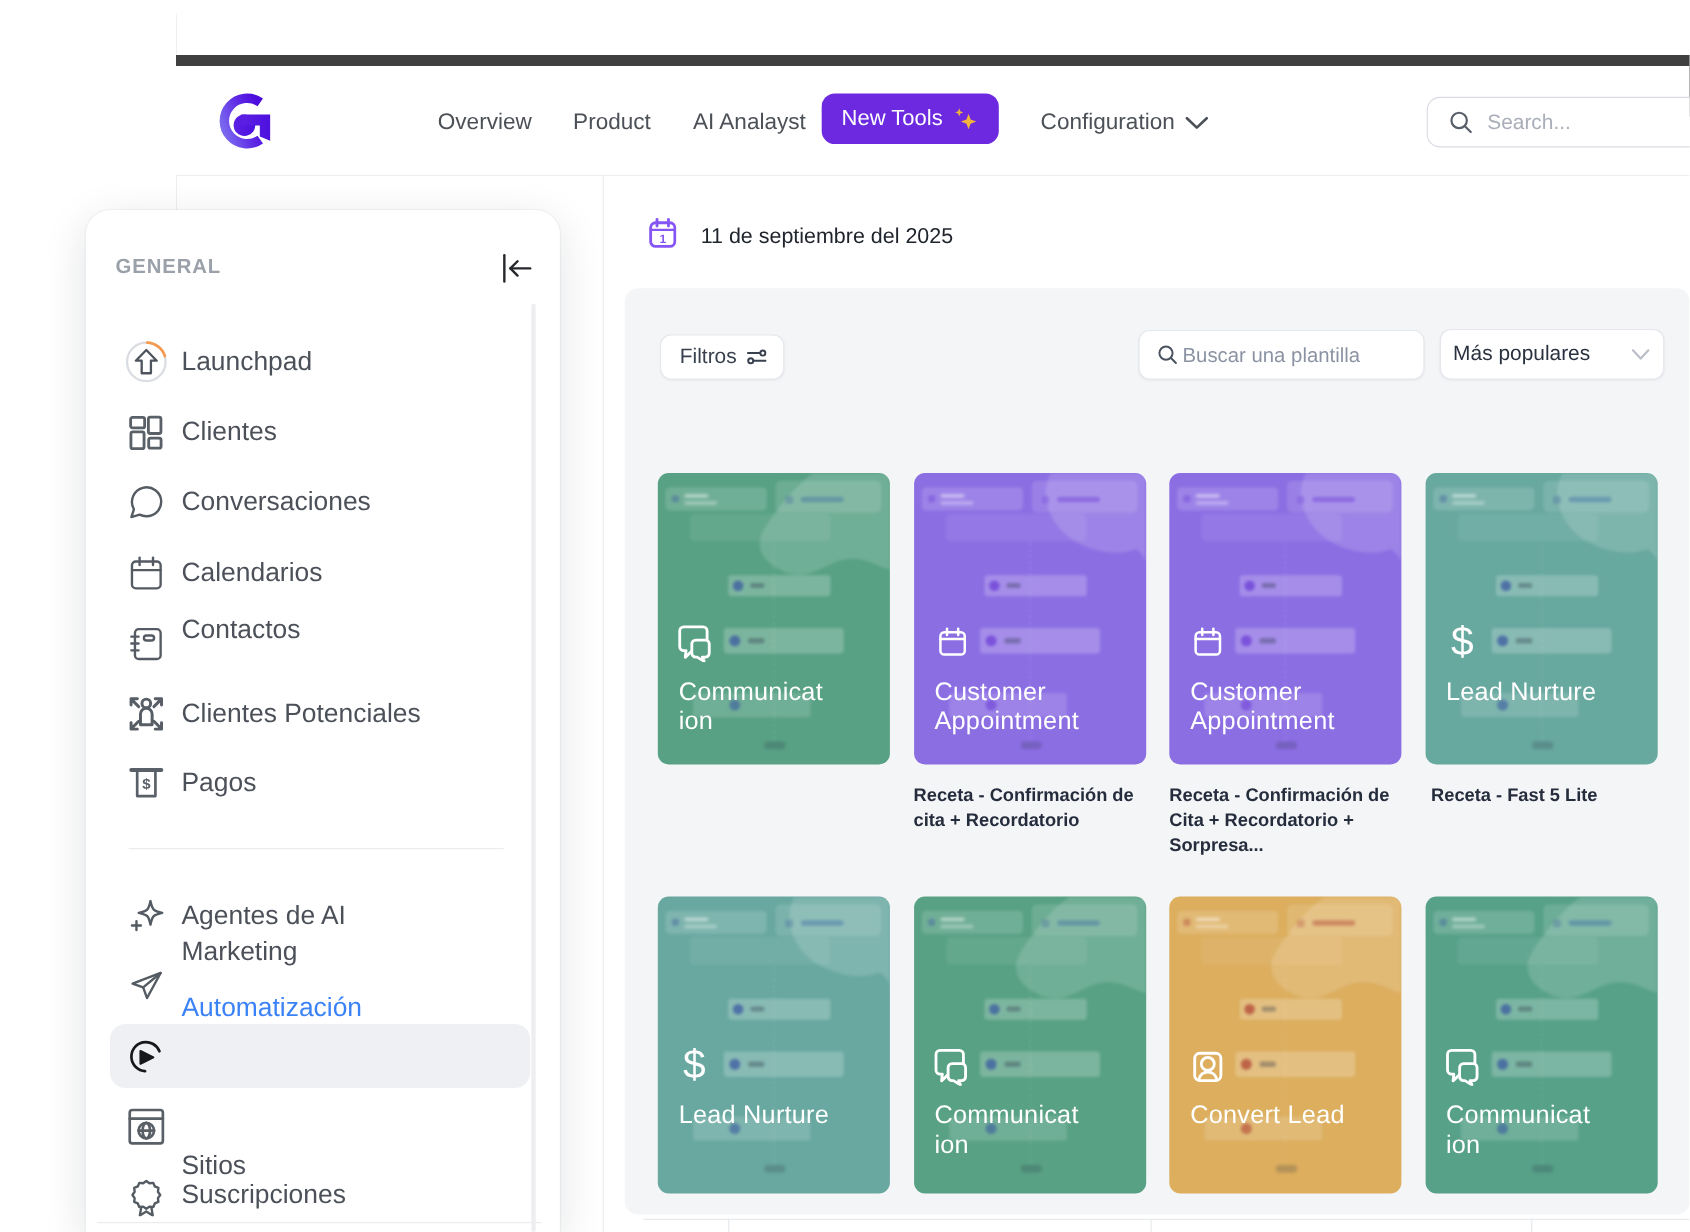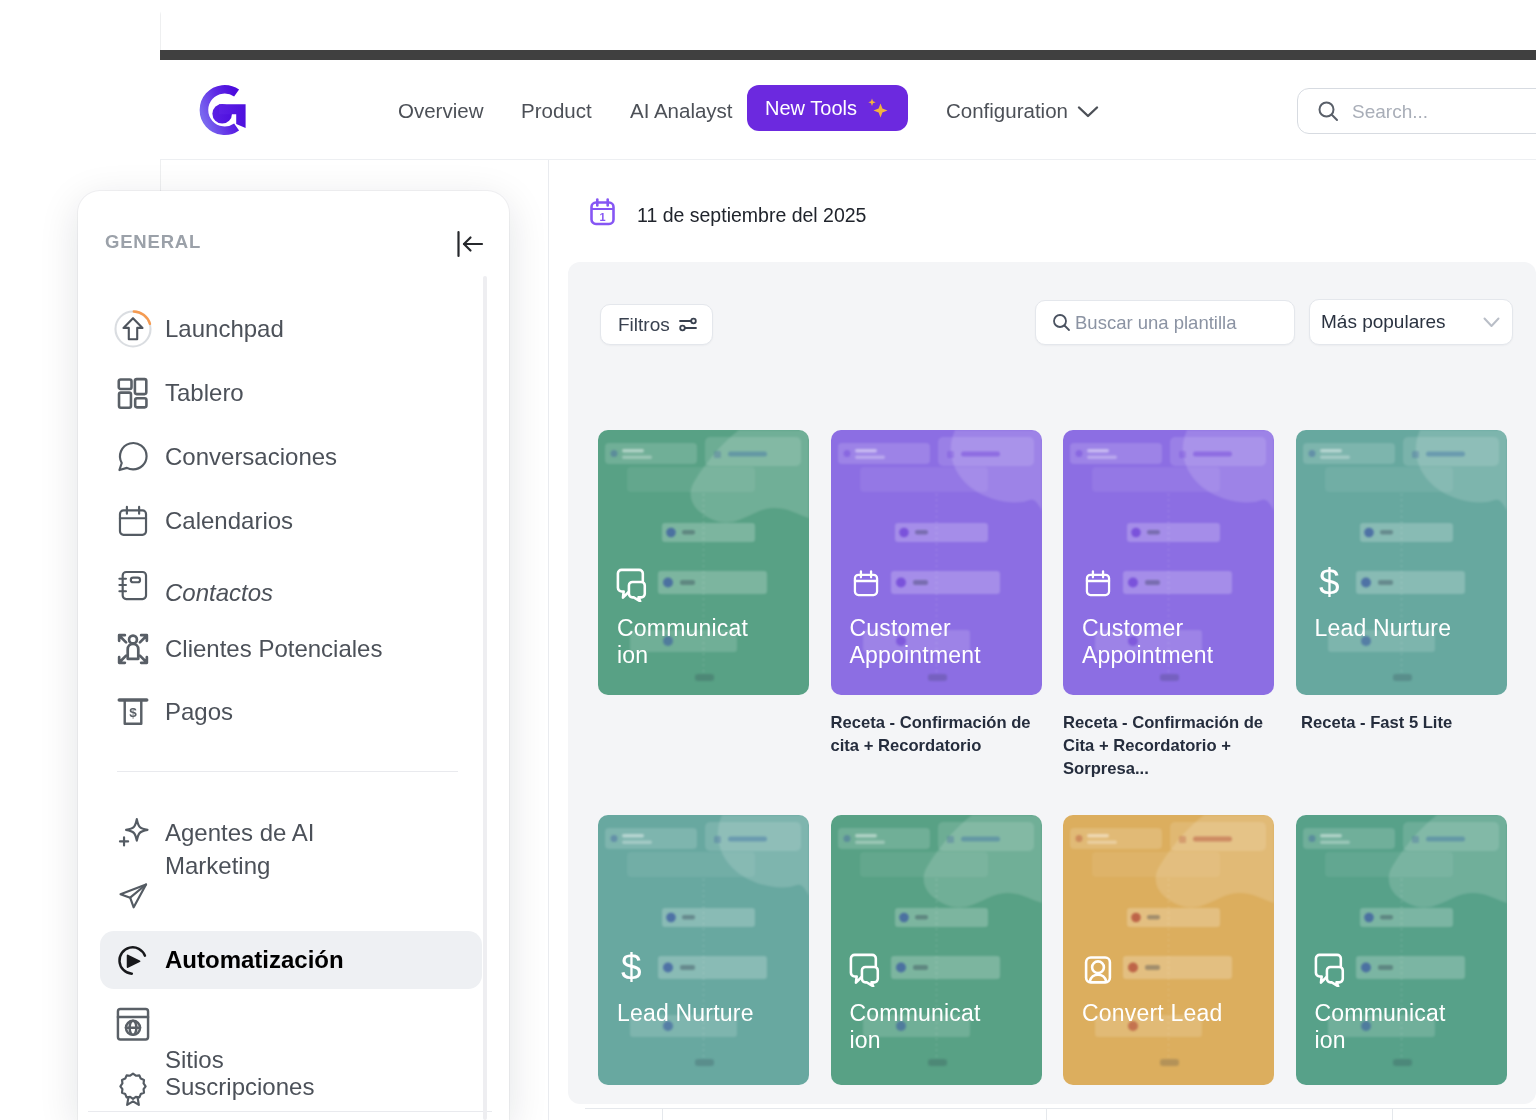--- a/index.html
+++ b/index.html
@@ -421,21 +421,21 @@
     </svg>
   <span class="sitem" style="top:124px;">Launchpad</span>
   <svg class="sicon" style="top:183px;" viewBox="0 0 28 28">
       <g fill="none" stroke="#5a6067" stroke-width="1.9" stroke-linecap="round" stroke-linejoin="round">
         <rect x="3.5" y="4" width="9.4" height="7" rx="1.3"></rect>
         <rect x="15.4" y="3.8" width="8.4" height="11" rx="1.3"></rect>
         <rect x="3.7" y="13.7" width="8.8" height="11.2" rx="1.3"></rect>
         <rect x="15.6" y="17.9" width="8.3" height="6.7" rx="1.3"></rect>
       </g>
     </svg>
-  <span class="sitem" style="top:188px;">Tablero</span>
+  <span class="sitem" style="top:188px;">Clientes</span>
   <svg class="sicon" style="top:247px;" viewBox="0 0 28 28">
       <g fill="none" stroke="#545b63" stroke-width="1.6" stroke-linecap="round" stroke-linejoin="round">
         <path d="M24 13.4a9.8 9.8 0 0 1-10 9.7 10 10 0 0 1-4.5-1.1L4 23.6l1.7-5.2a9.8 9.8 0 1 1 18.3-5z"></path>
       </g>
     </svg>
   <span class="sitem" style="top:252px;">Conversaciones</span>
   <svg class="sicon" style="top:311px;" viewBox="0 0 28 28">
       <g fill="none" stroke="#545b63" stroke-width="1.6" stroke-linecap="round" stroke-linejoin="round">
         <rect x="4.4" y="6.2" width="19.2" height="18" rx="2.6"></rect>
         <line x1="9.5" y1="3.6" x2="9.5" y2="8.6"></line>
@@ -444,21 +444,21 @@
       </g>
     </svg>
   <span class="sitem" style="top:316px;text-align:right;">Calendarios</span>
   <svg class="sicon" style="top:375px;" viewBox="0 0 28 28">
       <g fill="none" stroke="#545b63" stroke-width="1.6" stroke-linecap="round" stroke-linejoin="round">
         <rect x="6.4" y="4.4" width="17.2" height="20" rx="2.6"></rect>
         <path d="M4 9.4h4.8M4 14h4.8M4 18.6h4.8"></path>
         <rect x="12.4" y="8.6" width="6.8" height="3.4" rx="1.7"></rect>
       </g>
     </svg>
-  <span class="sitem" style="top:388px;font-style:italic;">Contactos</span>
+  <span class="sitem" style="top:368px;">Contactos</span>
   <svg class="sicon" style="top:438.5px;" viewBox="0 0 28 28">
       <g fill="none" stroke="#585e66" stroke-width="2" stroke-linecap="round" stroke-linejoin="round">
         <circle cx="14" cy="7" r="2.9"></circle>
         <path d="M10.1 21.2v-7.1c0-2.1 1.7-3.9 3.9-3.9s3.9 1.8 3.9 3.9v7.1z"></path>
         <path d="M8.9 9.1 4.4 4.6M3.8 8V3.8H8M19.1 9.1l4.5-4.5M24.2 8V3.8H20M8.9 18.9l-4.5 4.5M3.8 20v4.2H8M19.1 18.9l4.5 4.5M24.2 20v4.2H20"></path>
       </g>
     </svg>
   <span class="sitem" style="top:443.5px;">Clientes Potenciales</span>
   <svg class="sicon" style="top:502px;" viewBox="0 0 28 28">
       <g fill="none" stroke="#5a6067" stroke-width="1.8" stroke-linecap="round" stroke-linejoin="round">
@@ -479,21 +479,21 @@
       <g fill="none" stroke="#545b63" stroke-width="1.6" stroke-linecap="round" stroke-linejoin="round">
         <path d="M23.6 4.8 4.8 11.9l7.1 2.6 2.6 7.1z"></path>
         <path d="M23.6 4.8 11.9 14.5"></path>
       </g>
     </svg>
   <span class="sitem" style="top:661px;">Marketing</span>
   <svg class="sicon" style="top:753px; left:38px; width:33px; height:33px;" viewBox="0 0 31 31">
       <path d="M27.2 11.0 A12.4 12.4 0 1 0 14.9 27.9" fill="none" stroke="#17181b" stroke-width="2.3" stroke-linecap="round"></path>
       <path d="M11 10.8 L22 16.2 L11 21.6 Z" fill="#17181b" stroke="#17181b" stroke-width="1.8" stroke-linejoin="round"></path>
     </svg>
-  <span class="sitem" style="top:755px; color:#000000; font-weight:700;">Automatización</span>
+  <span class="sitem" style="top:712px; color:#3b82f6; font-weight:400;">Automatización</span>
   <svg class="sicon" style="top:814px;" viewBox="0 0 28 28">
       <g fill="none" stroke="#5a6067" stroke-width="1.8" stroke-linecap="round" stroke-linejoin="round">
         <rect x="2.9" y="3" width="22.2" height="22.4" rx="1.8"></rect>
         <path d="M2.9 8.8h22.2"></path>
         <circle cx="14" cy="16.8" r="5.2"></circle>
         <path d="M8.8 16.8h10.4"></path>
         <ellipse cx="14" cy="16.8" rx="2.5" ry="5.2"></ellipse>
       </g>
     </svg>
   <span class="sitem" style="top:819px;margin-top:36px;">Sitios</span>

